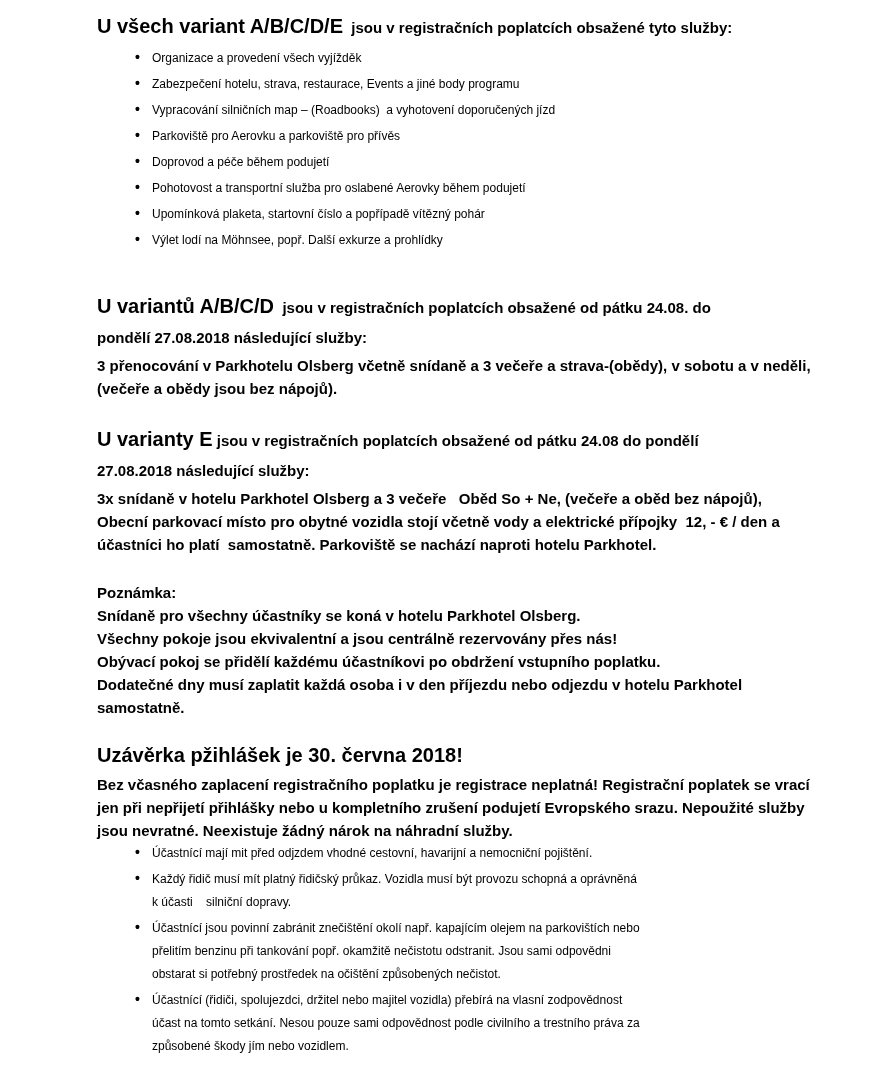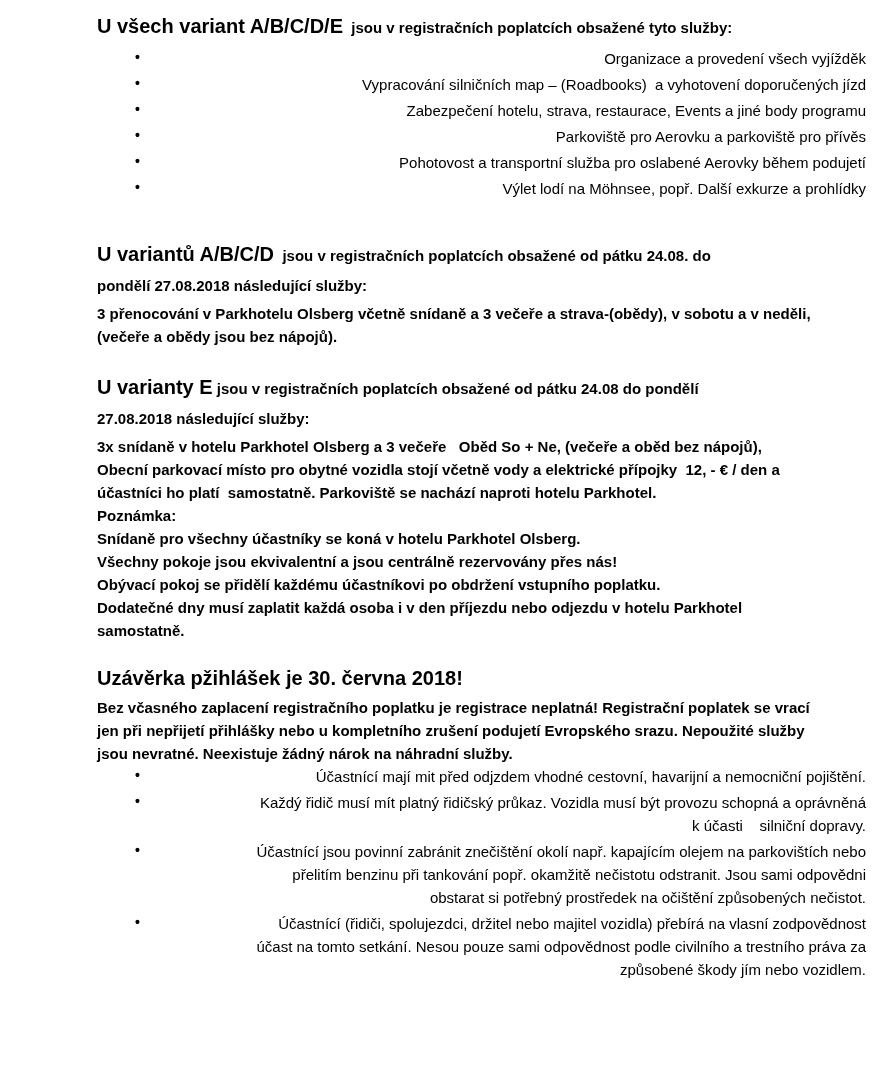--- a/index.html
+++ b/index.html
@@ -44,57 +44,58 @@
 
   
   ul.bullets {
     list-style: none;
     margin: 0;
     padding: 0;
   }
   ul.bullets li {
     position: relative;
     padding-left: 55px;
-    font-size: 15px;
+    font-size: 12px;
     line-height: 23px;
     margin-bottom: 3px;
     white-space: pre-wrap;
-    text-align: right;
   }
   ul.bullets li::before {
     content: "\2022";
     position: absolute;
     left: 38px;
     top: -1px;
     font-size: 14px;
     font-weight: 700;
   }
 
   
   .sec1-heading    { margin-bottom: 6px; }
   .sec1-list li    { margin-bottom: 3px; }
   .sec2-heading    { margin-top: 39px; margin-bottom: 3px; }
   .sec3-heading    { margin-top: 24px; margin-bottom: 3px; }
-  .note-label      { }
+  .note-label      { margin-top: 25px; }
   .sec4-heading    { margin-top: 23px; margin-bottom: 4px; }
   .sec5-heading    { margin-top: 31px; margin-bottom: 5px; }
 </style>
 </head>
 <body>
 
 <div class="page">
 
   <h1 class="heading sec1-heading"><span class="h-big">U všech variant A/B/C/D/E</span><span class="h-small">  jsou v registračních poplatcích obsažené tyto služby:</span></h1>
 
   <ul class="bullets sec1-list">
     <li>Organizace a provedení všech vyjížděk</li>
+    <li>Zabezpečení hotelu, strava, restaurace, Events a jiné body programu</li>
     <li>Vypracování silničních map – (Roadbooks)  a vyhotovení doporučených jízd</li>
-    <li>Zabezpečení hotelu, strava, restaurace, Events a jiné body programu</li>
     <li>Parkoviště pro Aerovku a parkoviště pro přívěs</li>
+    <li>Doprovod a péče během podujetí</li>
     <li>Pohotovost a transportní služba pro oslabené Aerovky během podujetí</li>
+    <li>Upomínková plaketa, startovní číslo a popřípadě vítězný pohár</li>
     <li>Výlet lodí na Möhnsee, popř. Další exkurze a prohlídky</li>
   </ul>
 
   <h2 class="heading sec2-heading"><span class="h-big">U variantů A/B/C/D</span><span class="h-small">  jsou v registračních poplatcích obsažené od pátku 24.08. do
 pondělí 27.08.2018 následující služby:</span></h2>
   <p class="body">3 přenocování v Parkhotelu Olsberg včetně snídaně a 3 večeře a strava-(obědy), v sobotu a v neděli,
 (večeře a obědy jsou bez nápojů).</p>
 
   <h2 class="heading sec3-heading"><span class="h-big">U varianty E</span><span class="h-small"> jsou v registračních poplatcích obsažené od pátku 24.08 do pondělí
 27.08.2018 následující služby:</span></h2>

